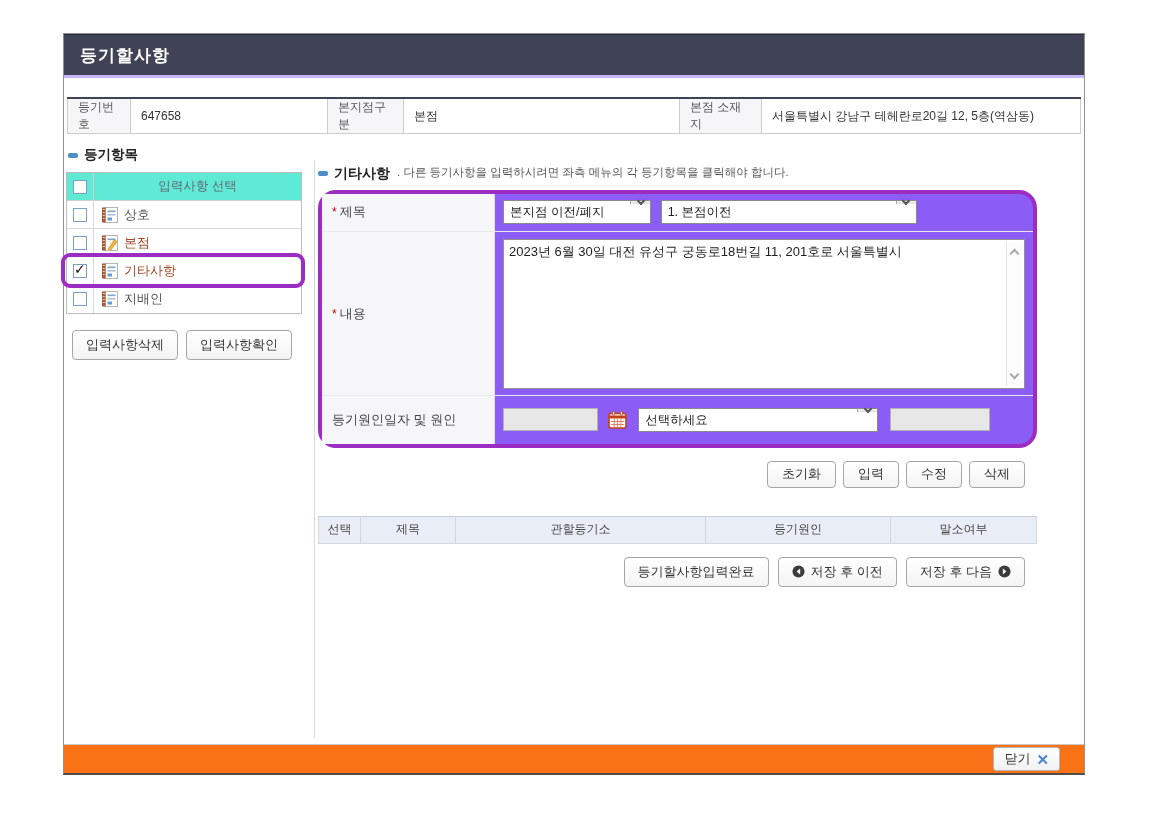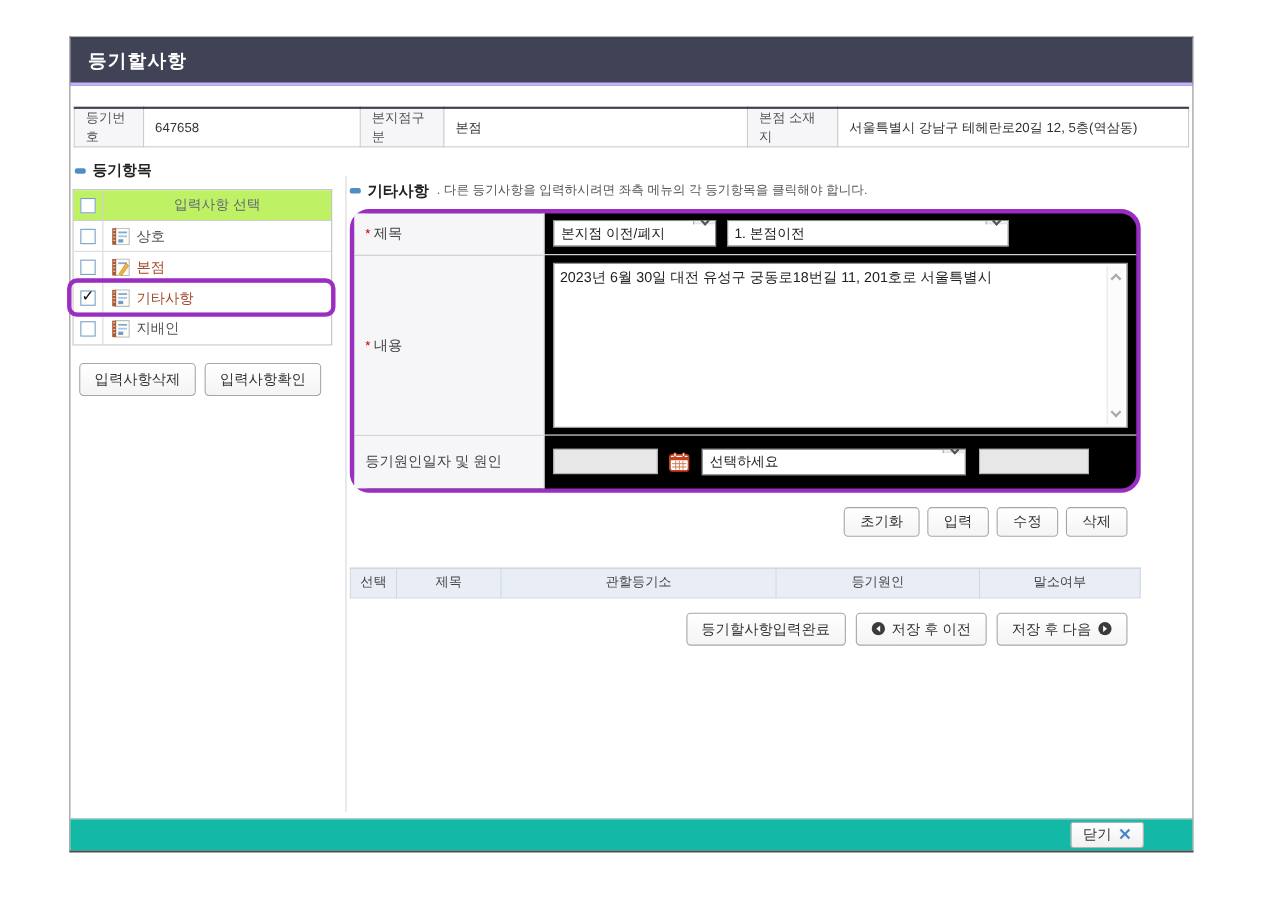--- a/index.html
+++ b/index.html
@@ -27,21 +27,21 @@
   .vsep { position:absolute; left:250px; top:26px; height:578px; width:1px; background:#d8d8d8; }
 
   .sec-title { display:flex; align-items:center; font-size:13.5px; font-weight:bold; color:#222; }
   .dash { width:10px; height:5px; background:#4e8ec7; border-radius:2px;
     display:inline-block; margin-right:6px; flex:0 0 auto; }
 
   
   .sidebar { width:236px; flex:0 0 auto; padding-top:4px; }
   .sidebar .sec-title { margin:0 0 8px 2px; }
   .side-table { border:1px solid #bcbcbc; background:#fff; }
-  .sheader { height:28px; background:#bef264; display:flex; align-items:center;
+  .sheader { height:28px; background:#5eead4; display:flex; align-items:center;
     border-bottom:1px solid #cfcfcf; }
   .sheader-label { flex:1; text-align:center; font-size:12.5px; color:#667; }
   .srow { height:28px; display:flex; align-items:center; position:relative;
     border-bottom:1px solid #d9d9d9; background:#fff; }
   .srow:last-child { border-bottom:none; }
   .cbcol { width:27px; height:100%; display:flex; align-items:center; justify-content:center;
     border-right:1px solid #d9d9d9; flex:0 0 auto; }
   .sheader .cbcol { border-right:1px solid #cfcfcf; }
   .cb { width:14px; height:14px; border:1px solid #7ba0c4; background:#fff; position:relative; }
   .cb.checked::after { content:"✓"; position:absolute; left:0px; top:-4px;
@@ -57,21 +57,21 @@
     border-radius:4px; height:30px; padding:0 13px; font-size:13px; color:#333;
     display:inline-flex; align-items:center; cursor:pointer; white-space:nowrap; }
   .btn.sm { height:27px; padding:0 14px; }
 
   
   .main { width:719px; margin-left:16px; flex:0 0 auto; }
   .sec-head { display:flex; align-items:baseline; margin:4px 0 7px 0; }
   .sec-head .sec-title { font-size:14px; }
   .sec-note { font-size:11.5px; color:#555; margin-left:7px;margin-top:19px; }
 
-  .pbox { border:4px solid #9c2dc2; border-radius:18px; background:#000000; }
+  .pbox { border:4px solid #9c2dc2; border-radius:18px; background:#8b5cf6; }
   .form-table { width:100%; border-collapse:collapse; font-size:13px; }
   .form-table td { vertical-align:middle; }
   td.flbl { width:175px; background:#f6f6f9; color:#444; padding-left:10px;
     border-right:1px solid #e2e2e2; border-bottom:1px solid #e8e8e8; }
   td.fval { padding:6px 8px; border-bottom:1px solid #e8e8e8; }
   tr.last td { border-bottom:none; }
   .req { color:#c40000; margin-right:3px; font-size:12px; }
   tr.r1 td { height:38px; }
   tr.r2 td { height:164px; }
   tr.r3 td { height:48px; }
@@ -106,23 +106,23 @@
 
   .result-table { width:100%; border-collapse:collapse; margin-top:28px; }
   .result-table th { height:27px; background:#e9eef6; border:1px solid #d2d7e2;
     border-top:1px solid #c7cedd; font-size:12px; font-weight:normal; color:#444; }
 
   .nav-row { display:flex; justify-content:flex-end; gap:9px; margin-top:13px; padding-right:12px; }
   .circle-ico { display:inline-flex; flex:0 0 auto; }
   .nav-row .btn { gap:6px; }
 
   
-  .footer { position:absolute; left:0; right:0; bottom:0; height:29px; background:#14b8a6;
+  .footer { position:absolute; left:0; right:0; bottom:0; height:29px; background:#f97316;
     border-top:1px solid #c9c9c9; display:flex; align-items:center; justify-content:flex-end;
-    padding-right:44px; }
+    padding-right:24px; }
   .close-btn { height:24px; background:linear-gradient(#ffffff,#f1f1f1); border:1px solid #b5b5b5;
     border-radius:3px; display:inline-flex; align-items:center; padding:0 10px; gap:6px;
     font-size:13px; color:#333; cursor:pointer; }
   .close-x { color:#4c86c8; font-weight:bold; font-size:15px; line-height:1; }
 </style>
 </head>
 <body>
 
 <div class="dialog">
 

